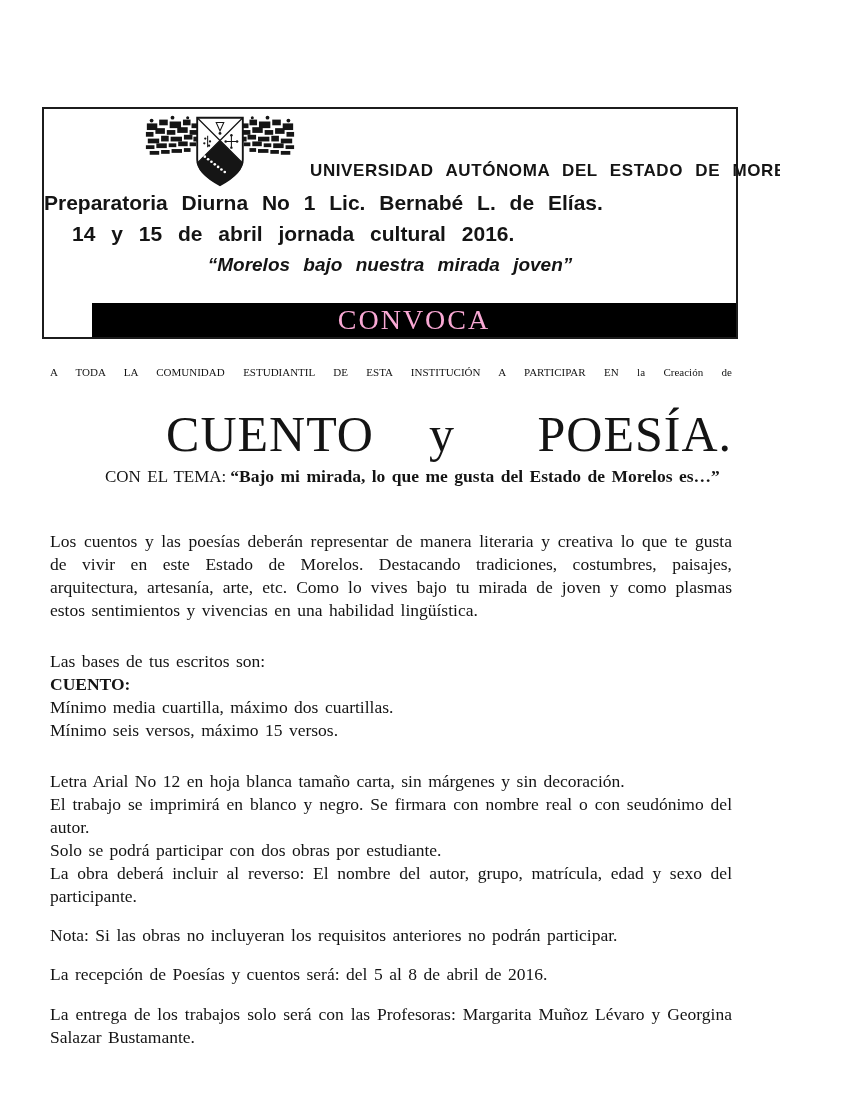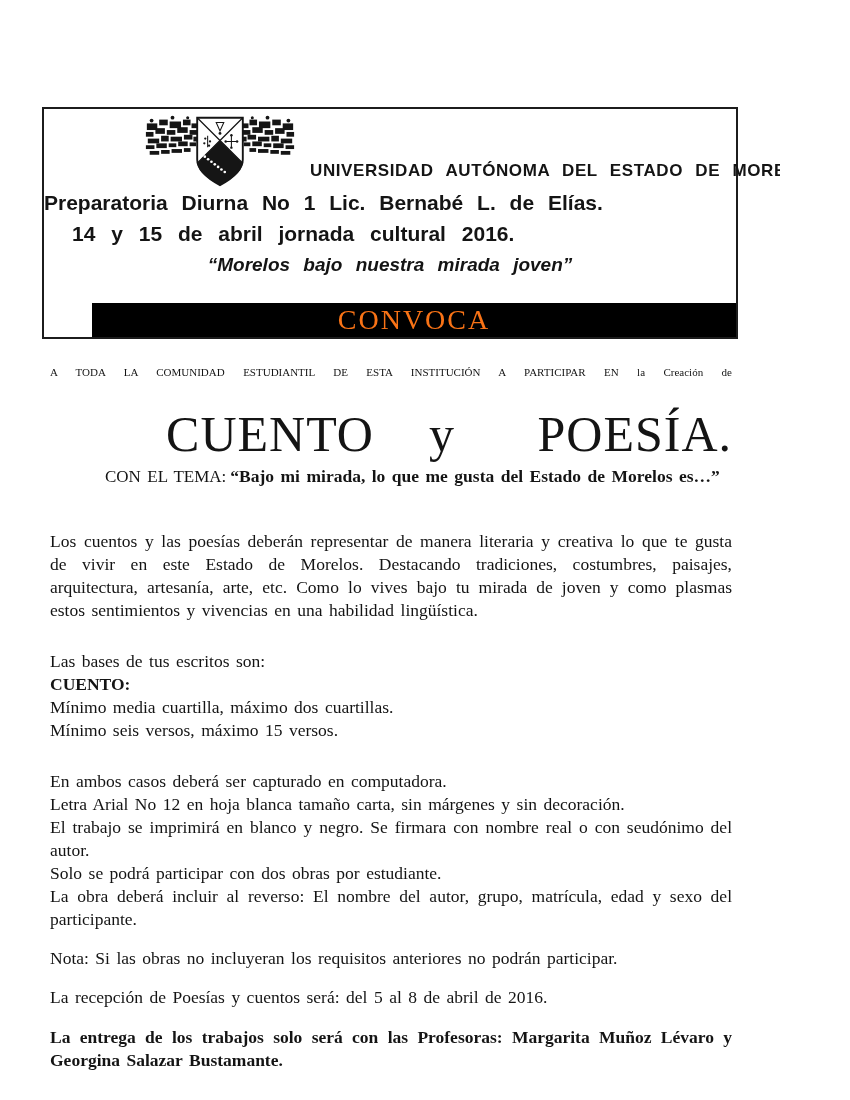--- a/index.html
+++ b/index.html
@@ -35,21 +35,21 @@
   }
   .school-line { margin-top: 3px; }
   .event-line  { margin-top: 7px; word-spacing: 10px; margin-left: 28px; }
   .slogan-line {
     text-align: center;
     font-family: "Liberation Sans", sans-serif;
     font-weight: bold; font-style: italic; font-size: 19px;
     word-spacing: 8px; margin-top: 8px;
   }
   .convoca-bar {
-    background: #000000; color: #f97316;
+    background: #000000; color: #f9a8d4;
     height: 34px; line-height: 34px;
     text-align: center;
     font-family: "Liberation Serif", serif;
     font-size: 28px; letter-spacing: 2px; margin-left: 48px;
   }
 
   
   .content { padding: 0 48px 0 50px; font-size: 17.5px; line-height: 23px; word-spacing: 0.12em; }
   .content p { margin: 0; }
 
@@ -71,21 +71,21 @@
   .theme strong { font-size: 17.5px; margin-left: 4px; text-align: center; }
 
   .description { margin-top: 42px !important; text-align: justify; }
   .bases { margin-top: 28px; }
   .bases .bold { font-weight: bold; }
   .rules { margin-top: 28px; }
   .rules p { text-align: justify; }
 
   .nota-line { margin-top: 16px !important; }
   .reception-line { margin-top: 16px !important; }
-  .delivery-line { margin-top: 17px !important; text-align: justify; font-weight: bold; }
+  .delivery-line { margin-top: 17px !important; text-align: justify; }
 </style>
 </head>
 <body>
 
 <div class="page">
 
   <div class="header-box">
     <div class="header-inner">
       <div class="logo-row">
         <svg class="logo-svg" viewBox="0 0 160 80" xmlns="http://www.w3.org/2000/svg">
@@ -171,21 +171,20 @@
     <p class="description">Los cuentos y las poesías deberán representar de manera literaria y creativa lo que te gusta de vivir en este Estado de Morelos. Destacando tradiciones, costumbres, paisajes, arquitectura, artesanía, arte, etc. Como lo vives bajo tu mirada de joven y como plasmas estos sentimientos y vivencias en una habilidad lingüística.</p>
 
     <div class="bases">
       <p>Las bases de tus escritos son:</p>
       <p class="bold">CUENTO:</p>
       <p>Mínimo media cuartilla, máximo dos cuartillas.</p>
       <p>Mínimo seis versos, máximo 15 versos.</p>
     </div>
 
     <div class="rules">
-      <p>En ambos casos deberá ser capturado en computadora.</p>
       <p>Letra Arial No 12 en hoja blanca tamaño carta, sin márgenes y sin decoración.</p>
       <p>El trabajo se imprimirá en blanco y negro. Se firmara con nombre real o con seudónimo del autor.</p>
       <p>Solo se podrá participar con dos obras por estudiante.</p>
       <p>La obra deberá incluir al reverso: El nombre del autor, grupo, matrícula, edad y sexo del participante.</p>
     </div>
 
     <p class="nota-line">Nota: Si las obras no incluyeran los requisitos anteriores no podrán participar.</p>
     <p class="reception-line">La recepción de Poesías y cuentos será: del 5 al 8 de abril de 2016.</p>
     <p class="delivery-line">La entrega de los trabajos solo será con las Profesoras: Margarita Muñoz Lévaro y Georgina Salazar Bustamante.</p>
 

